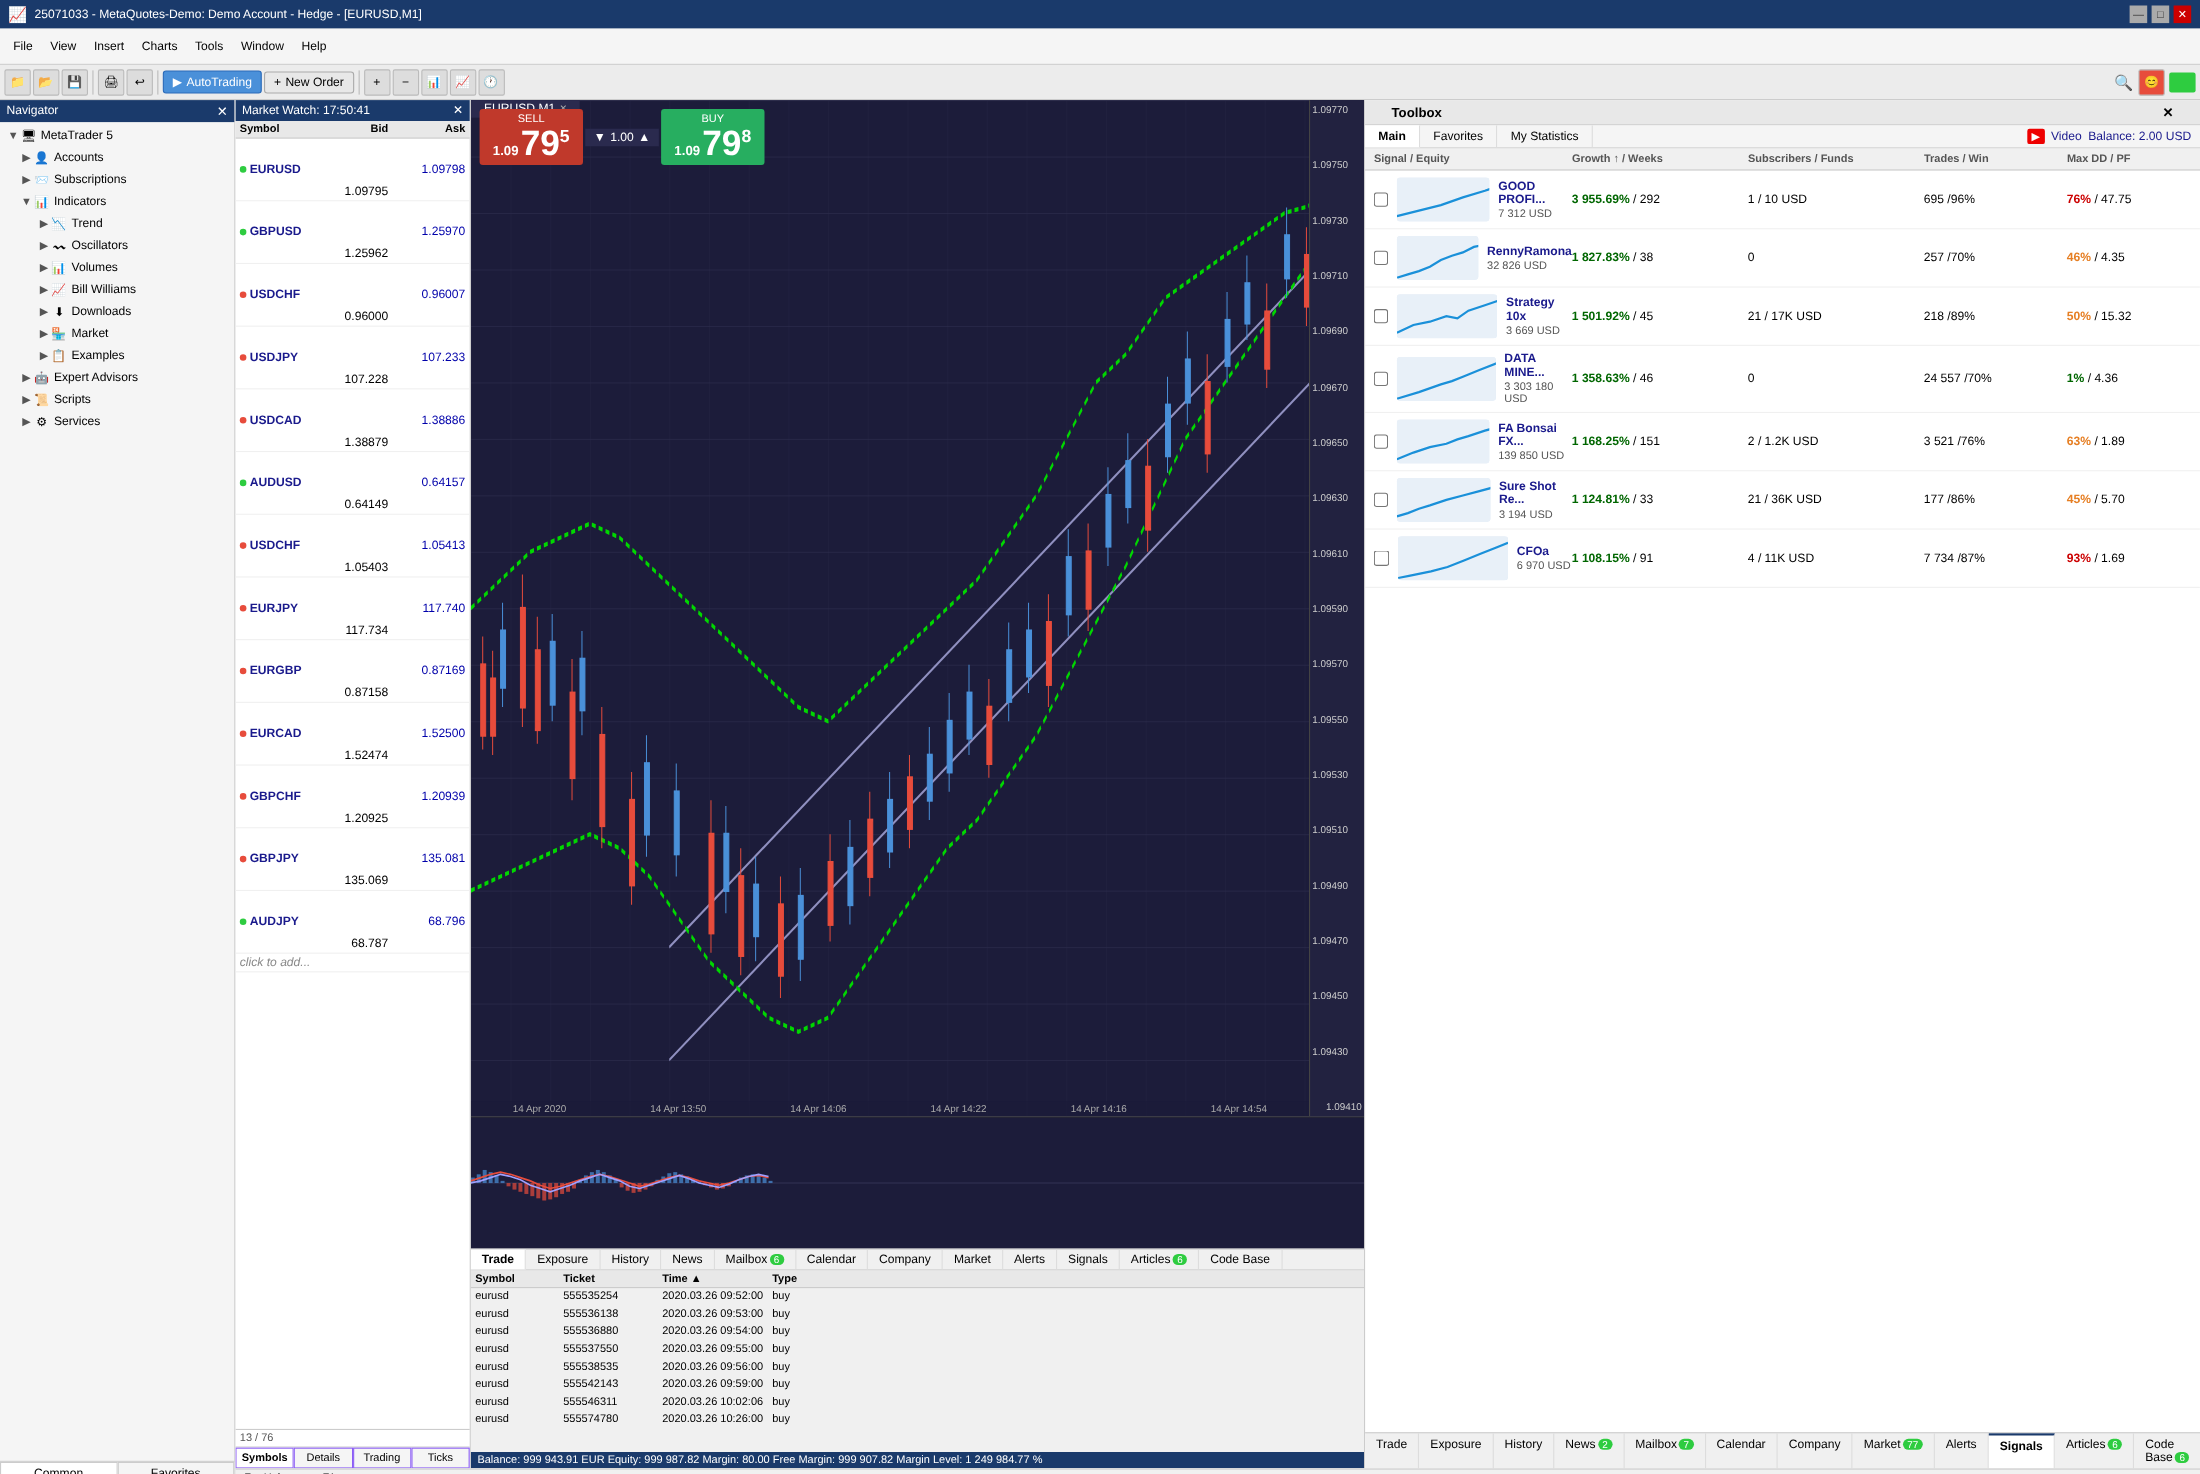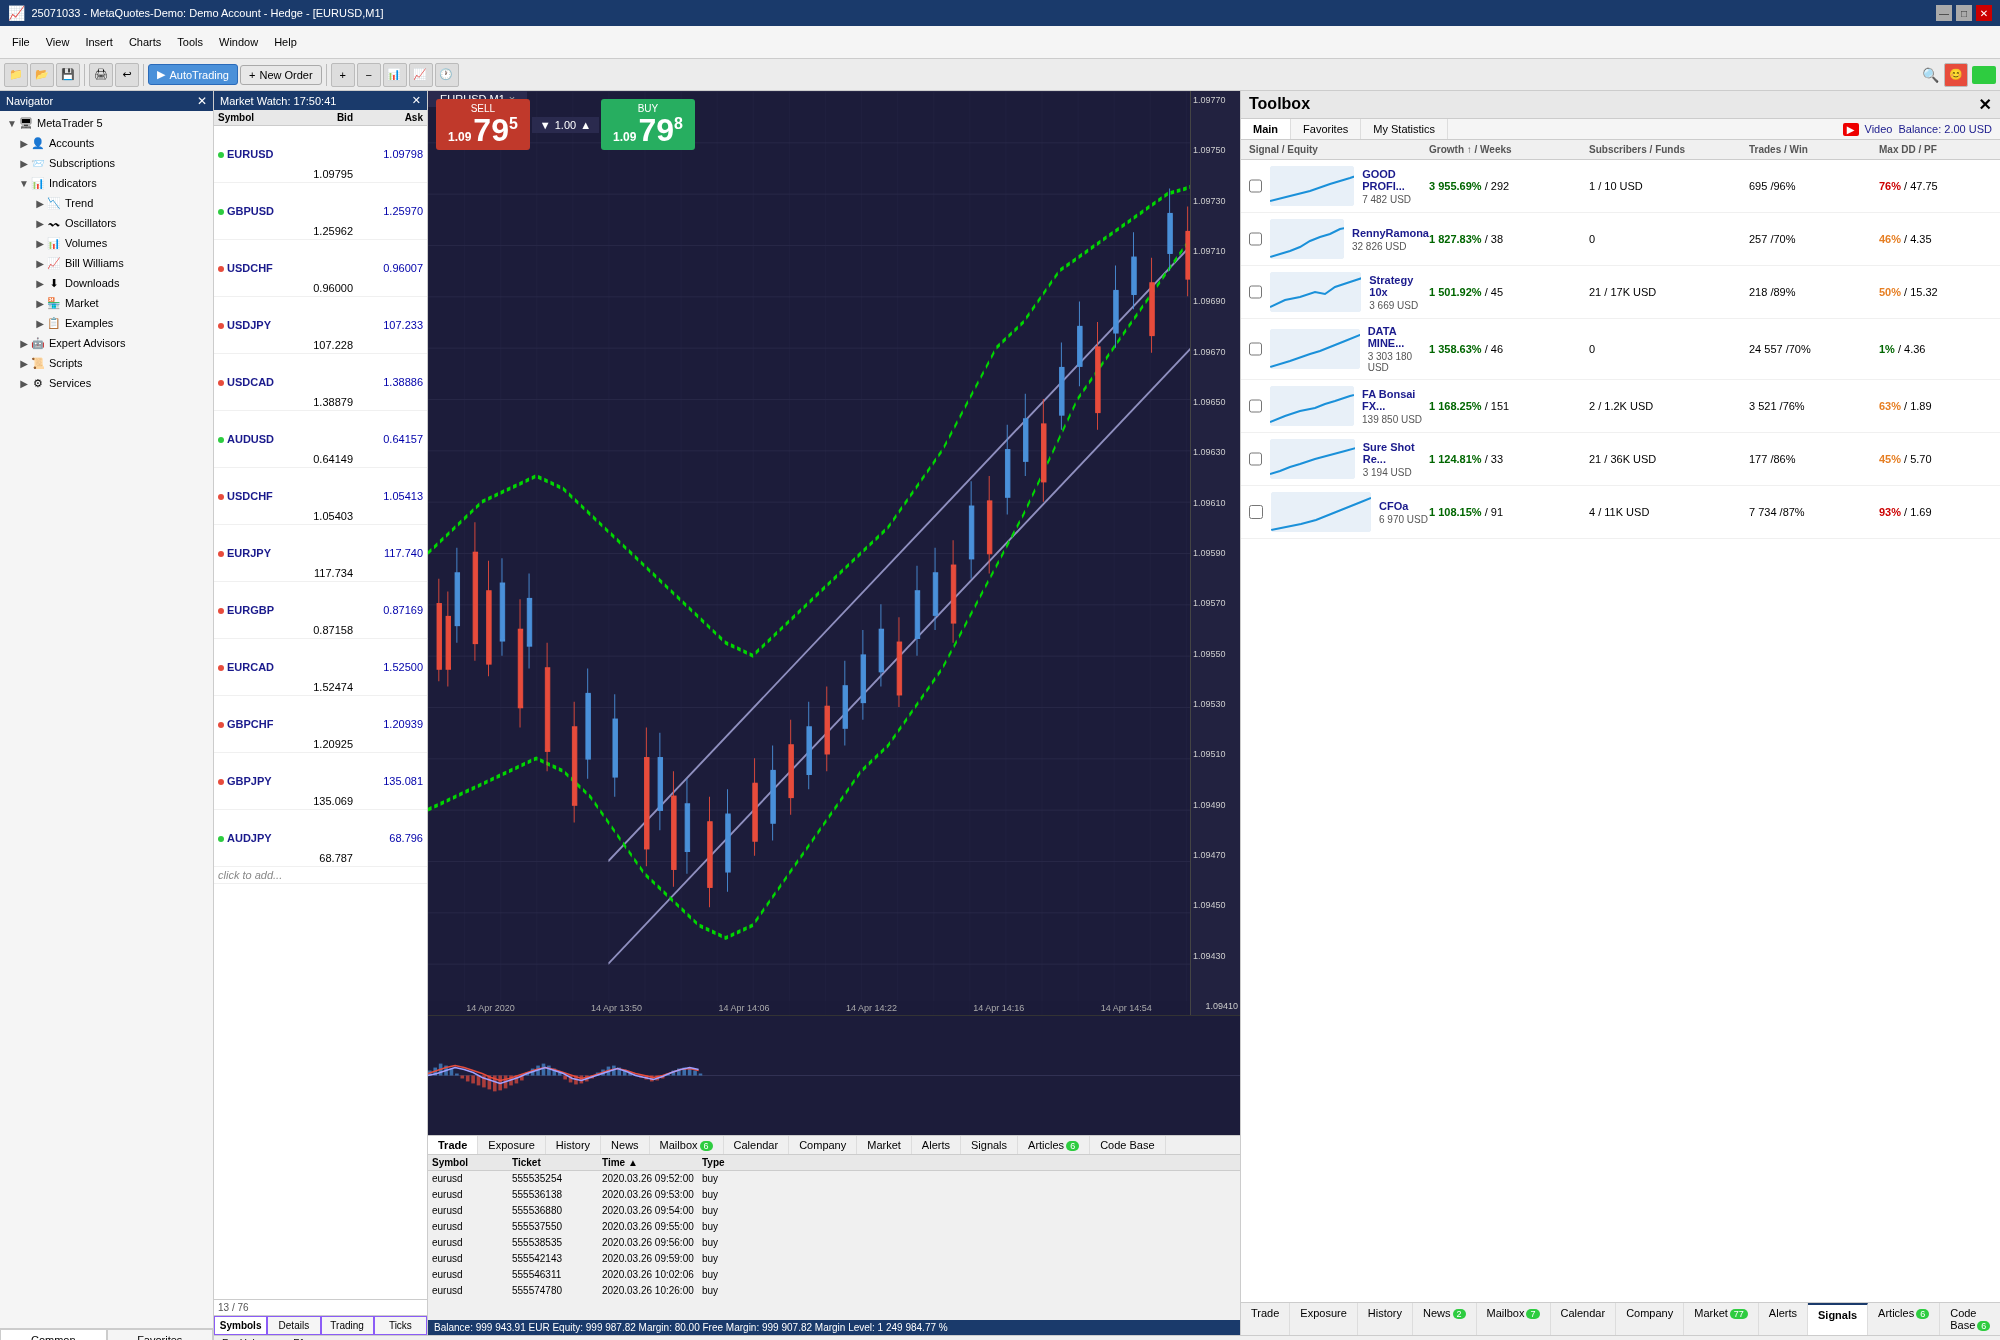--- a/index.html
+++ b/index.html
@@ -68,21 +68,21 @@
     .tt-col-headers { display: grid; grid-template-columns: 80px 90px 100px 90px 70px; background: #e8e8e8; padding: 2px 4px; font-size: 10px; font-weight: bold; border-bottom: 1px solid #ccc; }
     .tt-row { display: grid; grid-template-columns: 80px 90px 100px 90px 70px; padding: 2px 4px; border-bottom: 1px solid #f0f0f0; font-size: 10px; }
     .tt-status-bar { background: #1a3a6b; color: white; padding: 2px 6px; font-size: 10px; }
     .tt-tabs { display: flex; background: #f0f0f0; border-top: 1px solid #ccc; border-bottom: 1px solid #ccc; }
     .tt-tab { padding: 3px 10px; font-size: 11px; cursor: pointer; border-right: 1px solid #ddd; }
     .tt-tab.active { background: white; font-weight: bold; }
     .tt-badge { background: #2ecc40; color: white; border-radius: 8px; padding: 0 4px; font-size: 9px; margin-left: 2px; }
 
     
     .toolbox { width: 760px; background: white; border-left: 1px solid #ccc; display: flex; flex-direction: column; flex-shrink: 0; }
-    .toolbox-header { background: #e8e8e8; padding: 4px 8px; font-size: 16px; font-weight: bold; display: flex; justify-content: space-between; border-bottom: 1px solid #ccc; }
+    .toolbox-header { background: #e8e8e8; padding: 4px 24px; font-size: 12px; font-weight: bold; display: flex; justify-content: space-between; border-bottom: 1px solid #ccc; }
     .toolbox-tabs { display: flex; background: #f5f5f5; border-bottom: 1px solid #ccc; align-items: center; }
     .toolbox-tab { padding: 4px 12px; font-size: 11px; cursor: pointer; border-right: 1px solid #ddd; }
     .toolbox-tab.active { background: white; font-weight: bold; }
     .toolbox-right { margin-left: auto; display: flex; align-items: center; gap: 6px; padding-right: 8px; font-size: 11px; color: #1a1a8c; }
     .toolbox-yt { background: #e00; color: white; padding: 1px 4px; border-radius: 2px; font-size: 10px; }
     .signals-table { flex: 1; overflow-y: auto; }
     .signals-header { display: grid; grid-template-columns: 180px 160px 160px 130px 140px 100px 30px; background: #f0f0f0; padding: 4px 8px; font-size: 10px; font-weight: bold; border-bottom: 1px solid #ccc; color: #555; }
     .signal-row { display: grid; grid-template-columns: 180px 160px 160px 130px 140px 100px 30px; padding: 6px 8px; border-bottom: 1px solid #f0f0f0; align-items: center; }
     .signal-chart { width: 100px; height: 40px; background: #e8f0f8; border-radius: 3px; overflow: hidden; position: relative; }
     .signal-name { font-size: 11px; color: #1a1a8c; font-weight: bold; cursor: pointer; }
@@ -729,21 +729,21 @@
             <div class="signal-row-inner">
               <input type="checkbox" class="signal-checkbox" style="">
               <div class="signal-chart">
                 <svg width="100" height="40" viewBox="0 0 100 40">
                     <rect width="100" height="40" fill="#e8f0f8"></rect>
                     <polyline points="0,35 20,30 40,25 60,18 80,12 100,5" fill="none" stroke="#1a90d9" stroke-width="2"></polyline>
                   </svg>
               </div>
               <div class="signal-info">
                 <span class="signal-name">GOOD PROFI...</span>
-                <span class="signal-usd">7 482 USD</span>
+                <span class="signal-usd">7 312 USD</span>
               </div>
             </div>
             <span class="signal-cell"><span class="signal-pct-green">3 955.69%</span> / 292</span>
             <span class="signal-cell">1 / 10 USD</span>
             <span class="signal-cell">695 /96%</span>
             <span class="signal-cell"><span class="signal-pct-red">76%</span> / 47.75</span>
 
           </div>
 
           <div class="signal-row">

